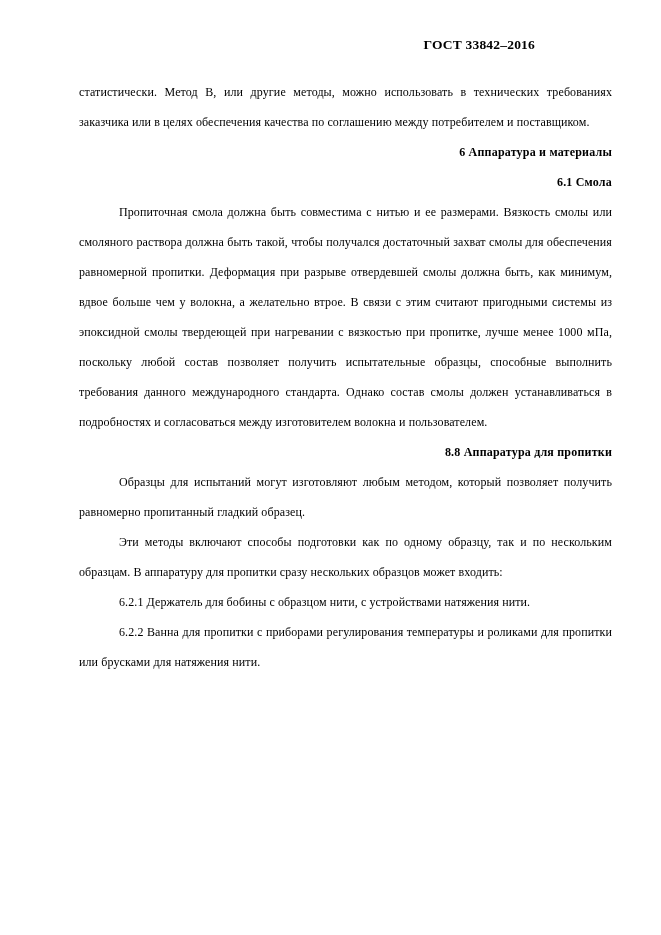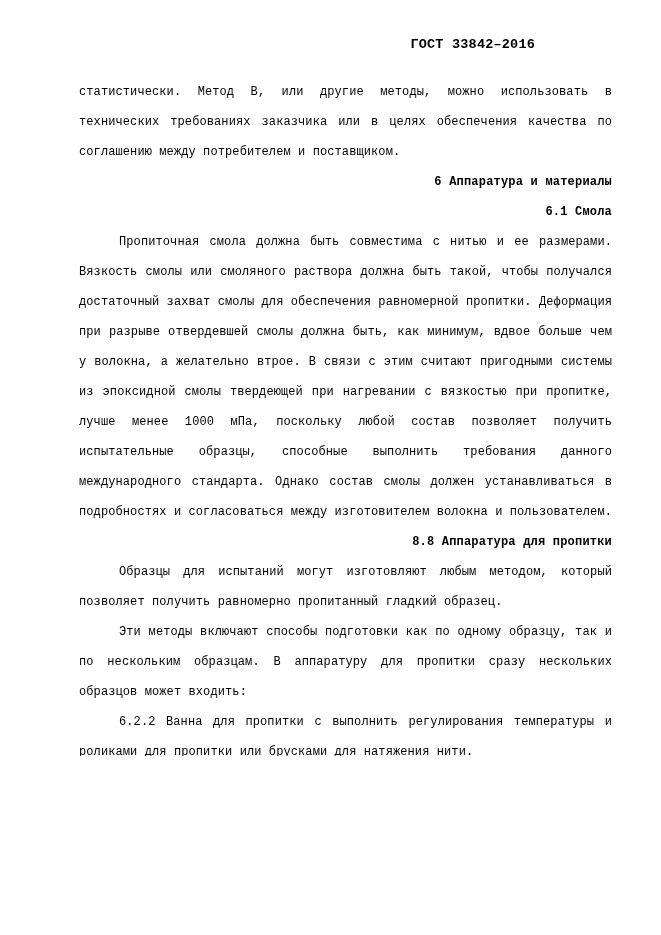--- a/index.html
+++ b/index.html
@@ -6,21 +6,21 @@
       margin: 0;
       padding: 0;
       background: #ffffff;
     }
     .page {
       position: relative;
       width: 661px;
       height: 756px;
       background: #ffffff;
       color: #000000;
-      font-family: Liberation Mono, monospace;
+      font-family: Liberation Serif, serif;
       overflow: hidden;
       box-sizing: border-box;
     }
     .doc-header {
       position: absolute;
       top: 37px;
       right: 126px;
       font-size: 13.5px;
       font-weight: 700;
       letter-spacing: 0.2px;
@@ -74,20 +74,21 @@
     <p class="heading">6.1 Смола</p>
 
     <p class="indent">Пропиточная смола должна быть совместима с нитью и ее размерами. Вязкость смолы или смоляного раствора должна быть такой, чтобы получался достаточный захват смолы для обеспечения равномерной пропитки. Деформация при разрыве отвердевшей смолы должна быть, как минимум, вдвое больше чем у волокна, а желательно втрое. В связи с этим считают пригодными системы из эпоксидной смолы твердеющей при нагревании с вязкостью при пропитке, лучше менее 1000 мПа, поскольку любой состав позволяет получить испытательные образцы, способные выполнить требования данного международного стандарта. Однако состав смолы должен устанавливаться в подробностях и согласоваться между изготовителем волокна и пользователем.</p>
 
     <p class="heading">8.8 Аппаратура для пропитки</p>
 
     <p class="indent">Образцы для испытаний могут изготовляют любым методом, который позволяет получить равномерно пропитанный гладкий образец.</p>
 
     <p class="indent">Эти методы включают способы подготовки как по одному образцу, так и по нескольким образцам. В аппаратуру для пропитки сразу нескольких образцов может входить:</p>
 
+    <p class="indent">6.2.1 Держатель для бобины с образцом нити, с устройствами натяжения нити.</p>
 
-    <p class="indent">6.2.2 Ванна для пропитки с выполнить регулирования температуры и роликами для пропитки или брусками для натяжения нити.</p>
+    <p class="indent">6.2.2 Ванна для пропитки с приборами регулирования температуры и роликами для пропитки или брусками для натяжения нити.</p>
 
   </div>
 
   <div class="page-number">65</div>
 
 </div>
 
 </body></html>

